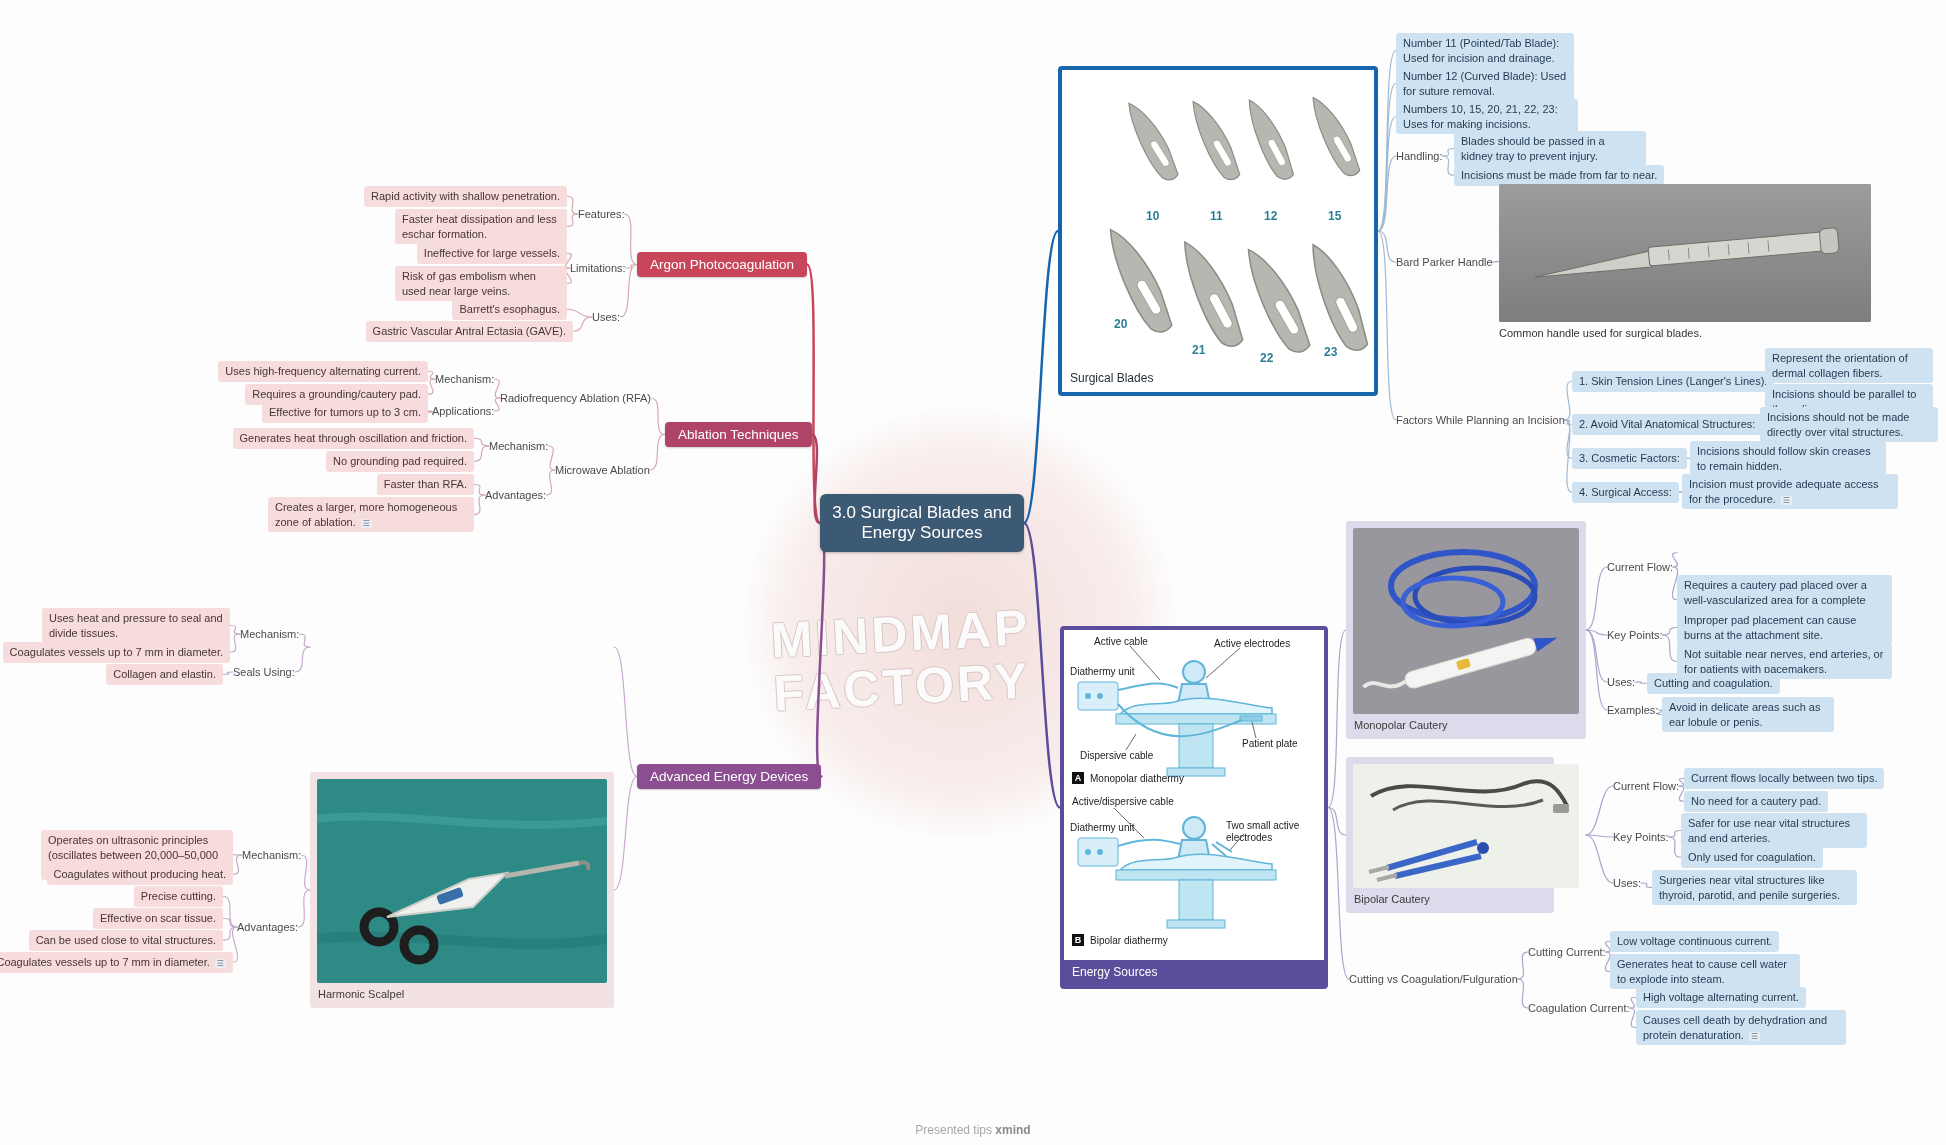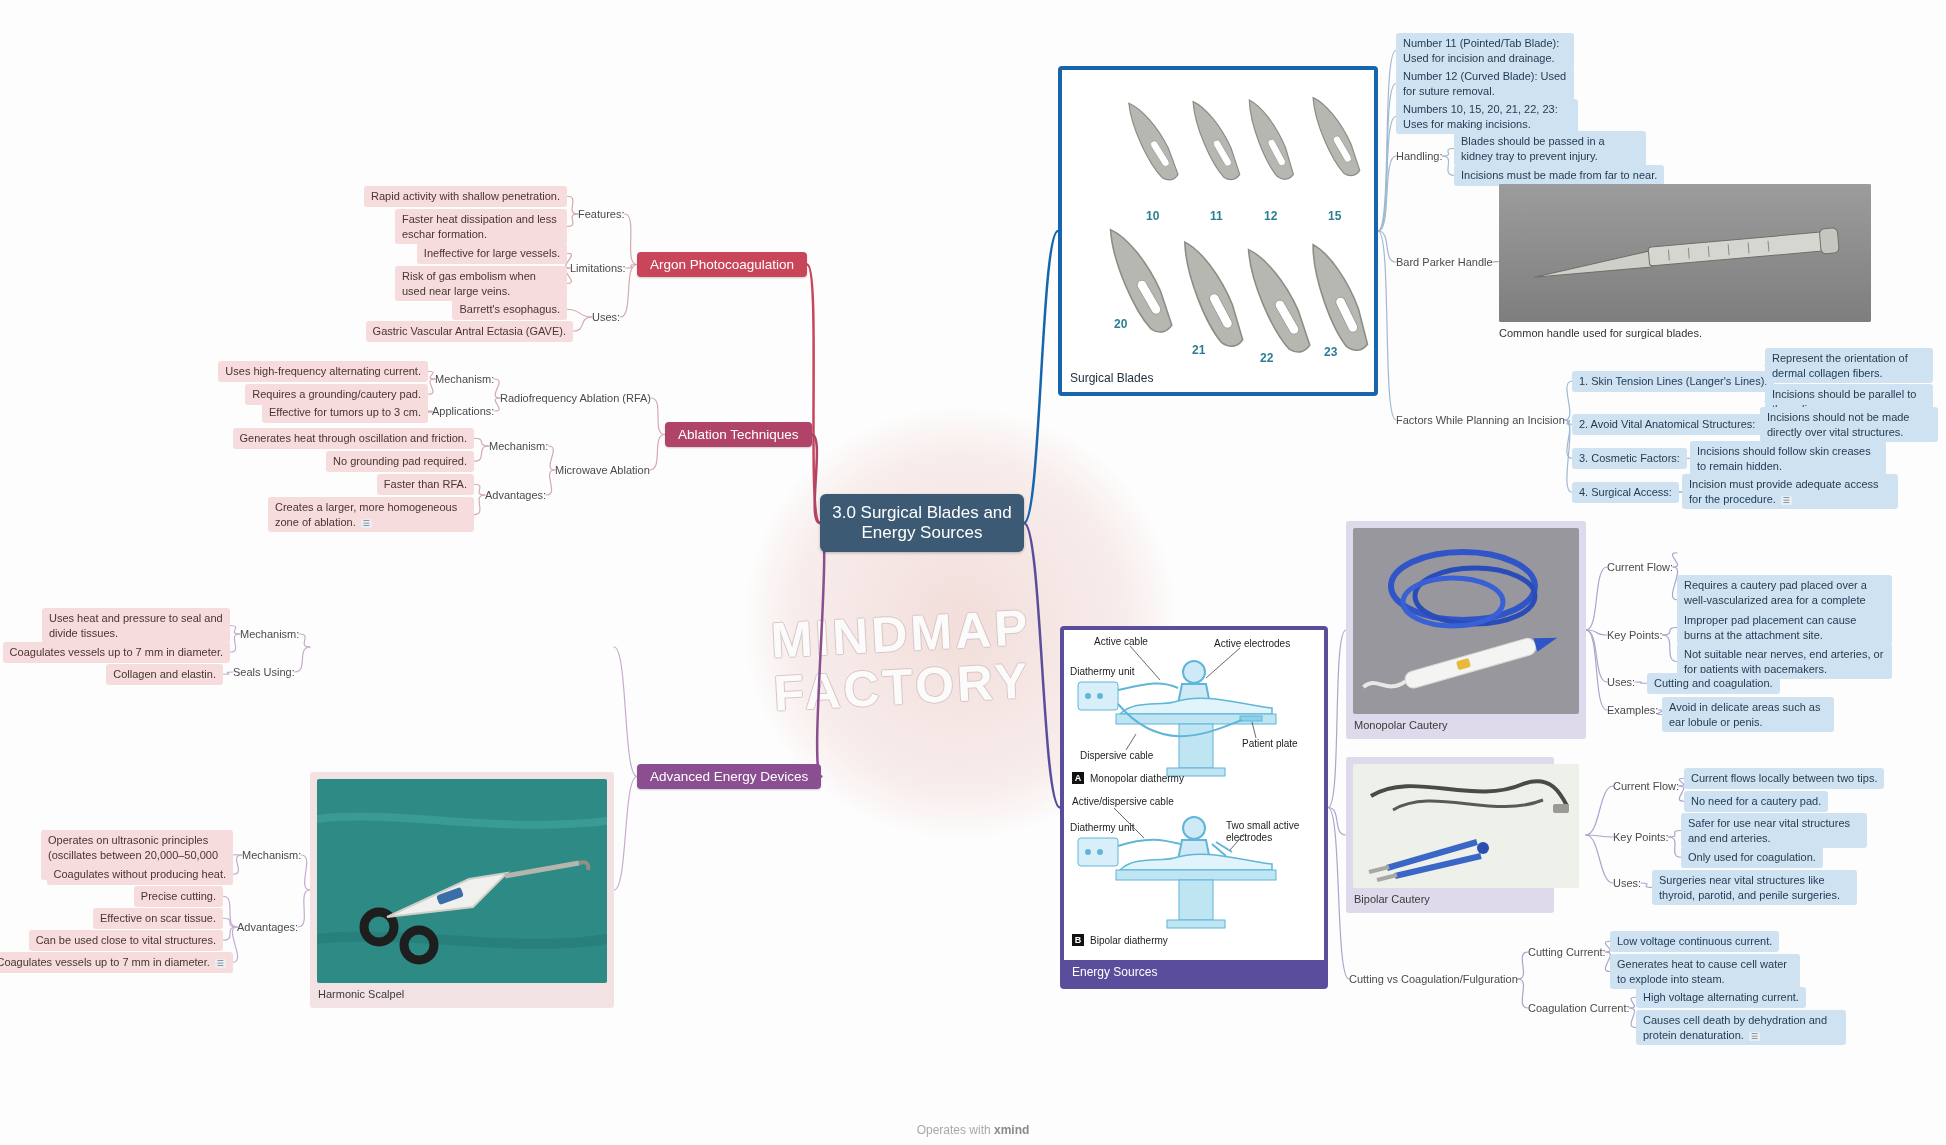--- a/index.html
+++ b/index.html
@@ -380,17 +380,17 @@
   <div class="lbl" style="left:1528px;top:946px">Cutting Current:</div>
   <div class="leaf blue nowrap" style="left:1610px;top:931px">Low voltage continuous current.</div>
   <div class="leaf blue" style="left:1610px;top:954px;width:190px">Generates heat to cause cell water to explode into steam.</div>
   <div class="lbl" style="left:1528px;top:1002px">Coagulation Current:</div>
   <div class="leaf blue nowrap" style="left:1636px;top:987px">High voltage alternating current.</div>
   <div class="leaf blue" style="left:1636px;top:1010px;width:210px">
     <span>Causes cell death by dehydration and protein denaturation.</span><span class="note">☰</span>
   </div>
 
   <div class="footer">
-    <span>Operates with</span>
+    <span>Presented tips</span>
     <b>xmind</b>
   </div>
 
 </div>
 
 </body></html>

